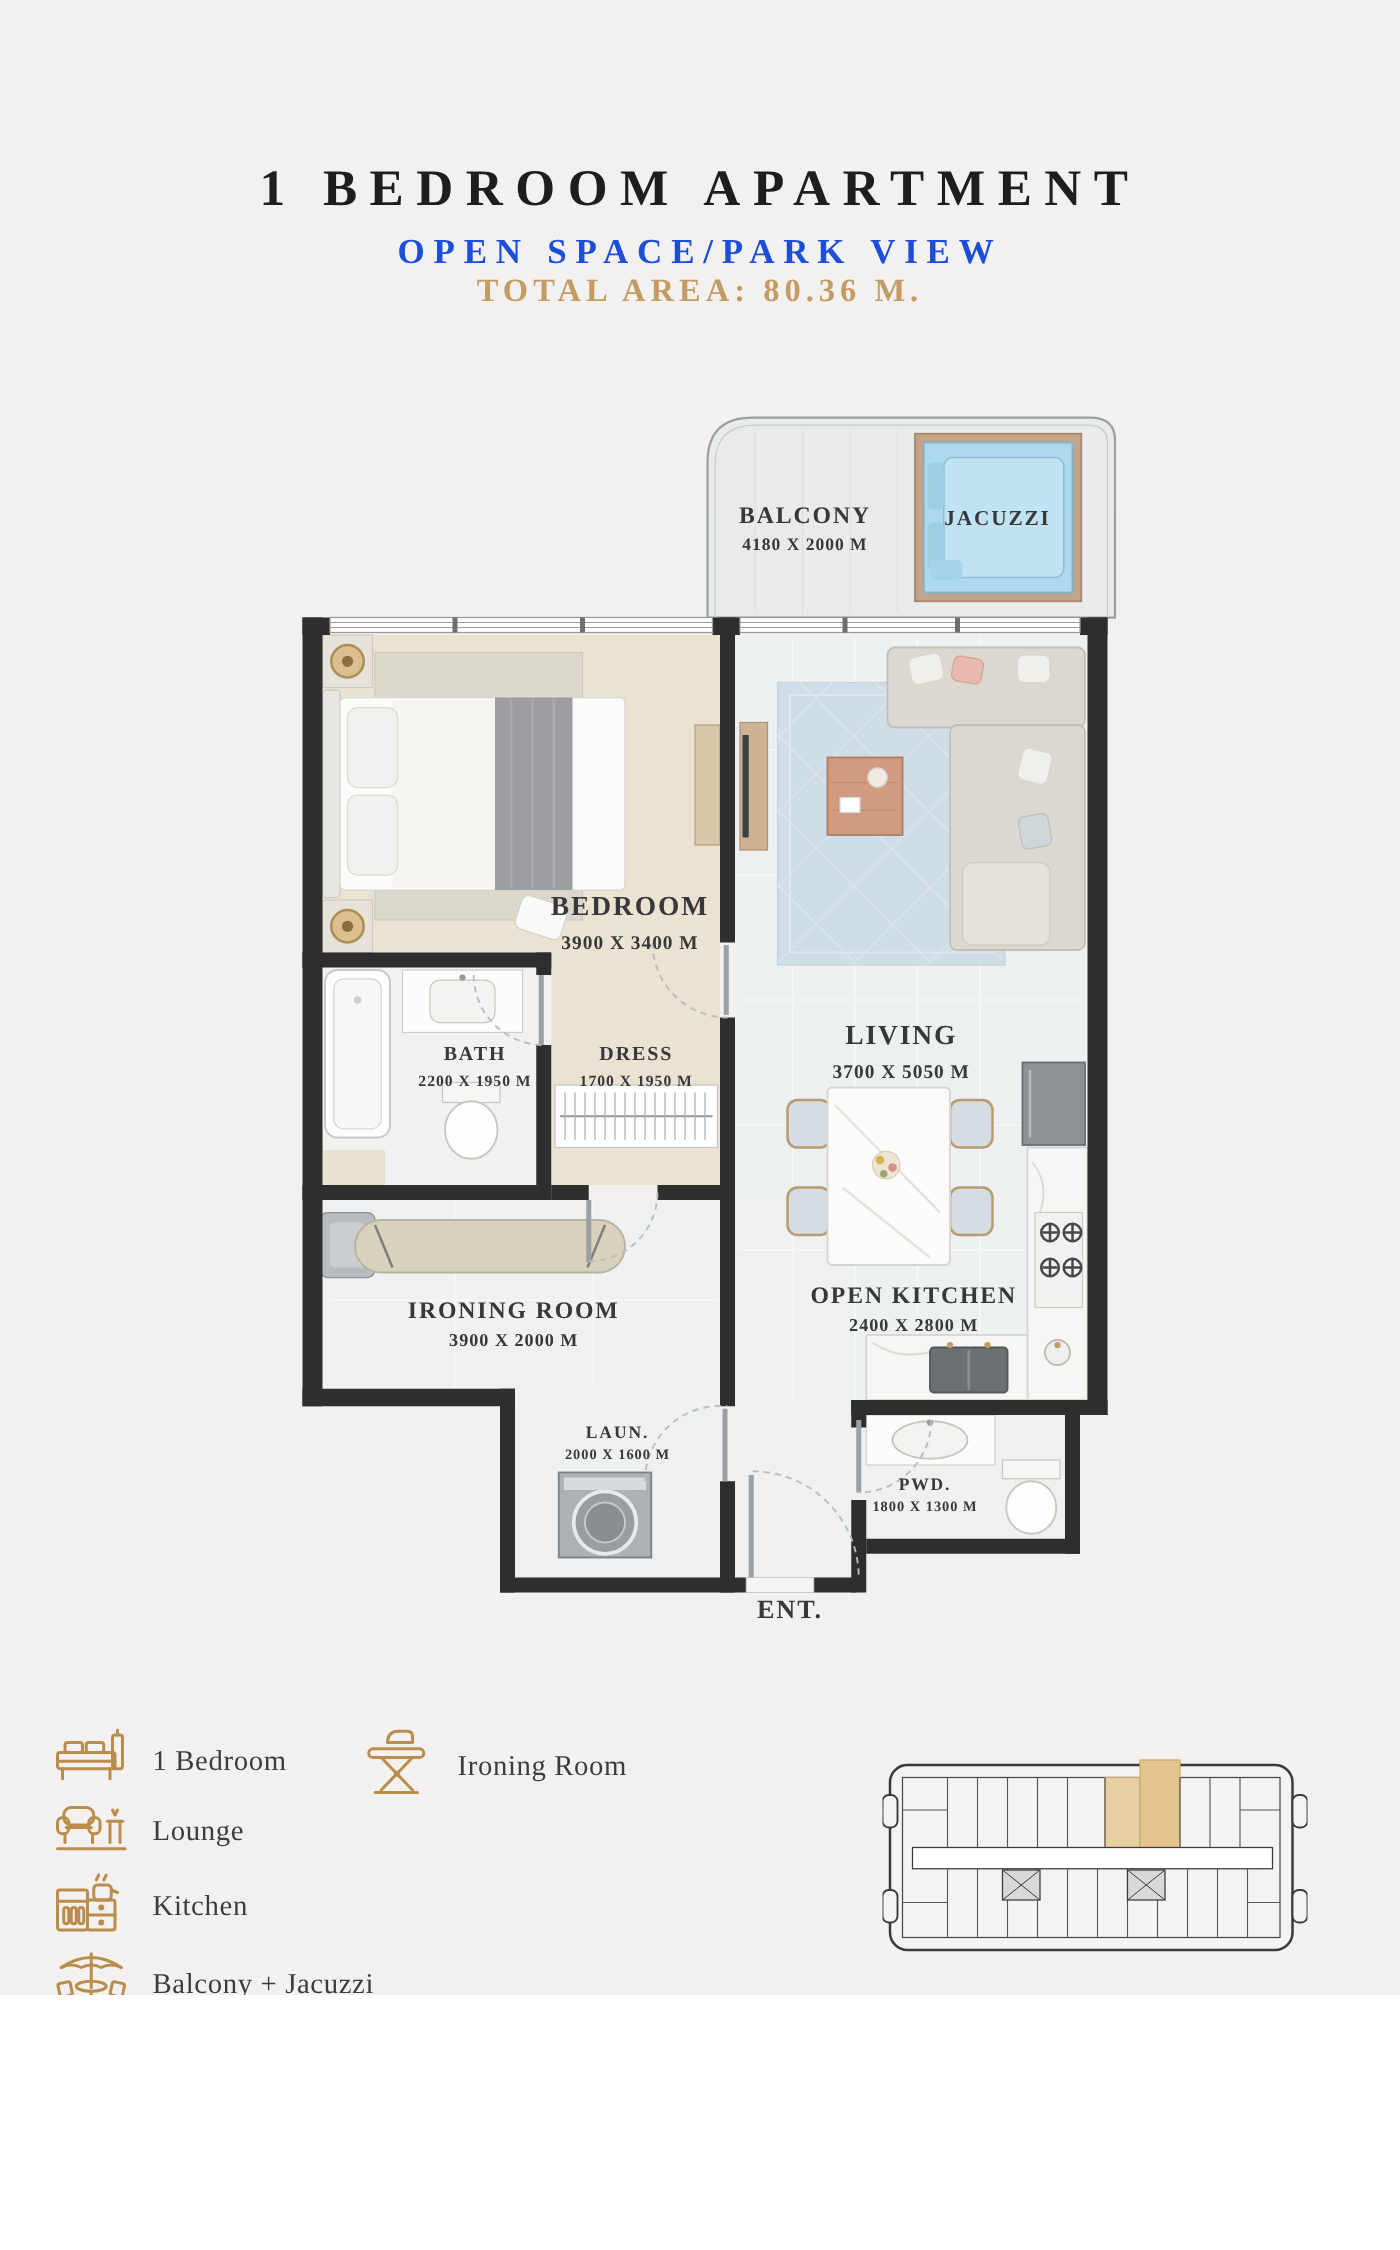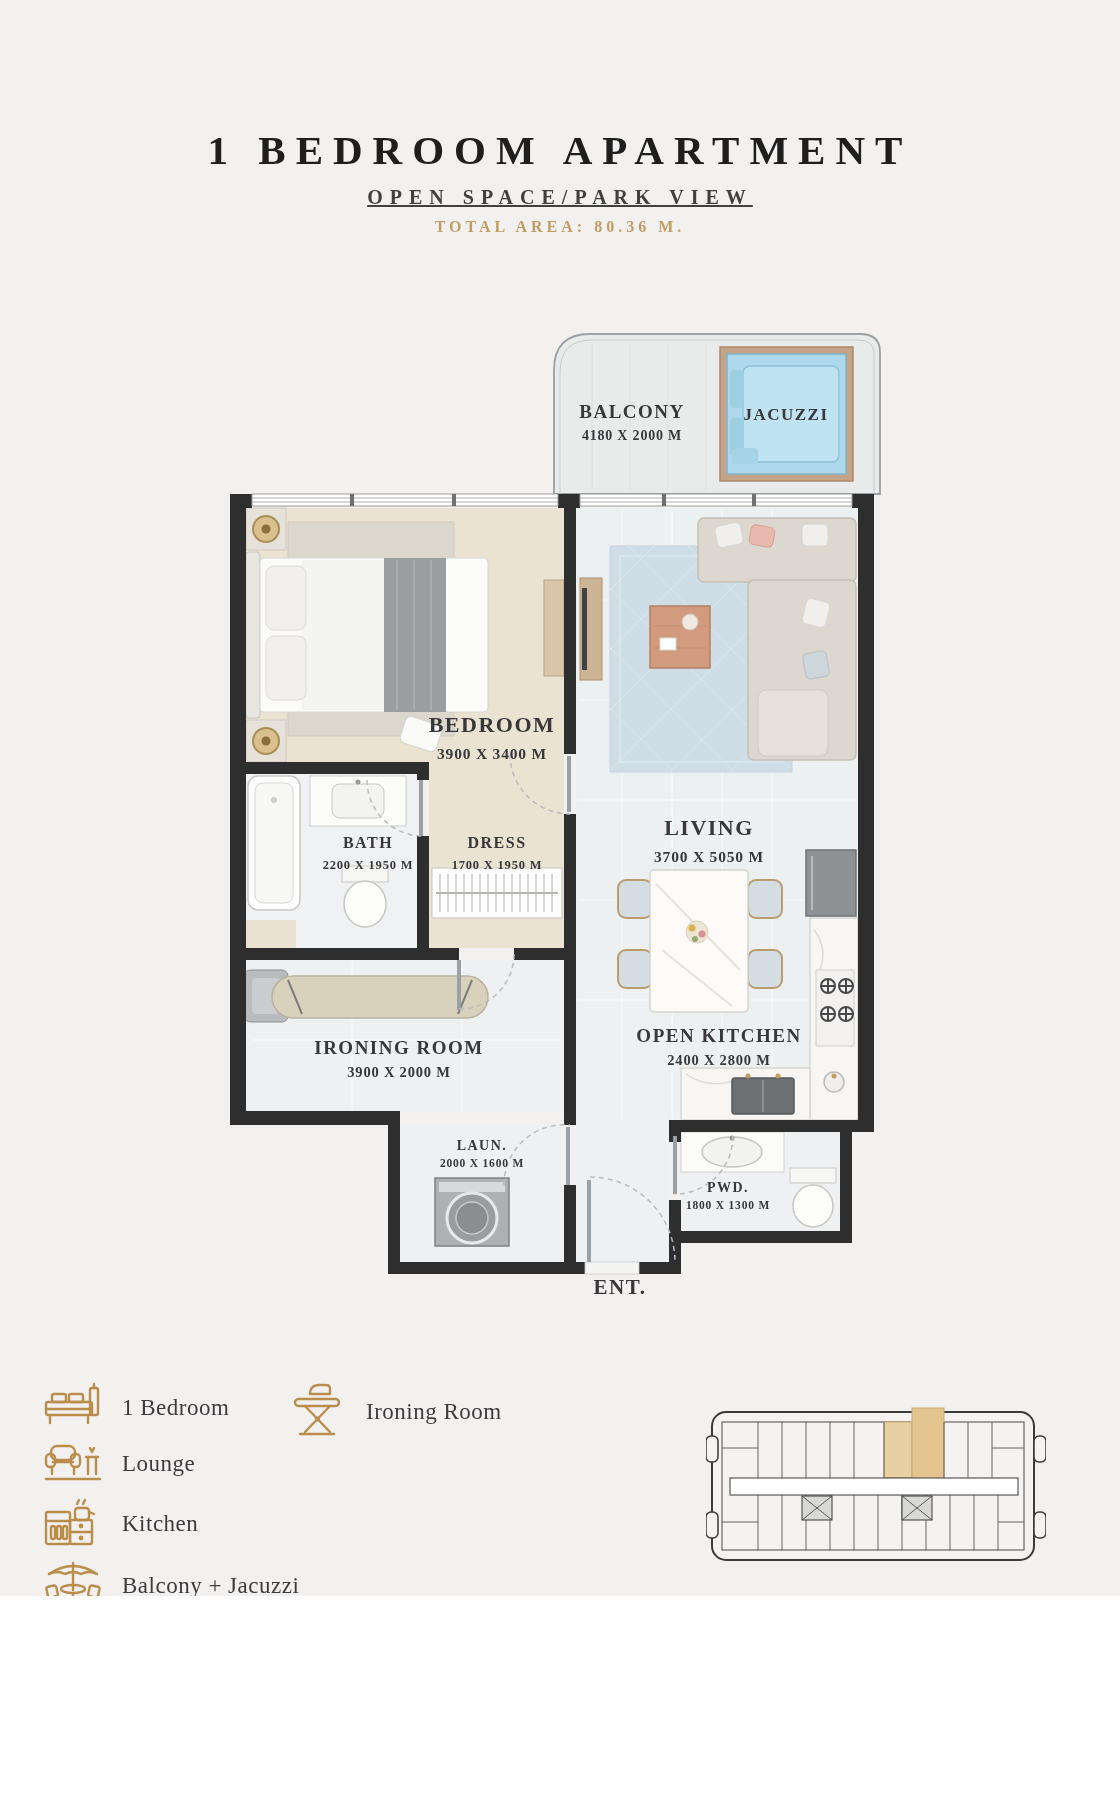--- a/index.html
+++ b/index.html
@@ -5,23 +5,23 @@
   html,body{margin:0;padding:0;}
   .page{
     position:relative;
     width:1120px;height:1596px;
     background:#f2f1ef;
     font-family:"Liberation Serif", serif;
     overflow:hidden;
   }
   .hdr{position:absolute;left:0;width:100%;text-align:center;color:#222;}
   .hdr-title{top:126px;font-size:41px;font-weight:600;letter-spacing:10px;color:#1e1e1e;}
-  .hdr-sub{top:186px;font-size:20px;font-weight:700;letter-spacing:7px;color:#404040;text-decoration:underline;}
-  .hdr-total{top:218px;font-size:16px;font-weight:700;letter-spacing:4px;color:#c49c63;}
-  .plan-wrap{position:absolute;left:192px;top:270px;width:700px;height:1030px;text-decoration:underline;}
+  .hdr-sub{top:186px;font-size:28px;font-weight:700;letter-spacing:7px;color:#1d4ed8;}
+  .hdr-total{top:218px;font-size:26px;font-weight:700;letter-spacing:4px;color:#c49c63;}
+  .plan-wrap{position:absolute;left:204px;top:270px;width:700px;height:1030px;text-decoration:underline;}
   .keyplan-wrap{position:absolute;left:706px;top:1400px;width:340px;height:178px;}
   .legend-item{position:absolute;display:flex;align-items:center;gap:20px;}
   .legend-label{font-size:23px;color:#3c3c3e;letter-spacing:0.5px;}
   .li-1{left:44px;top:1382px;}
   .li-2{left:44px;top:1440px;align-items:center;}
   .li-3{left:44px;top:1496px;}
   .li-4{left:44px;top:1556px;}
   .li-5{left:292px;top:1382px;}
   svg text{font-family:"Liberation Serif", serif;fill:#38383a;}
   .room-name{font-weight:700;letter-spacing:1.5px;}

